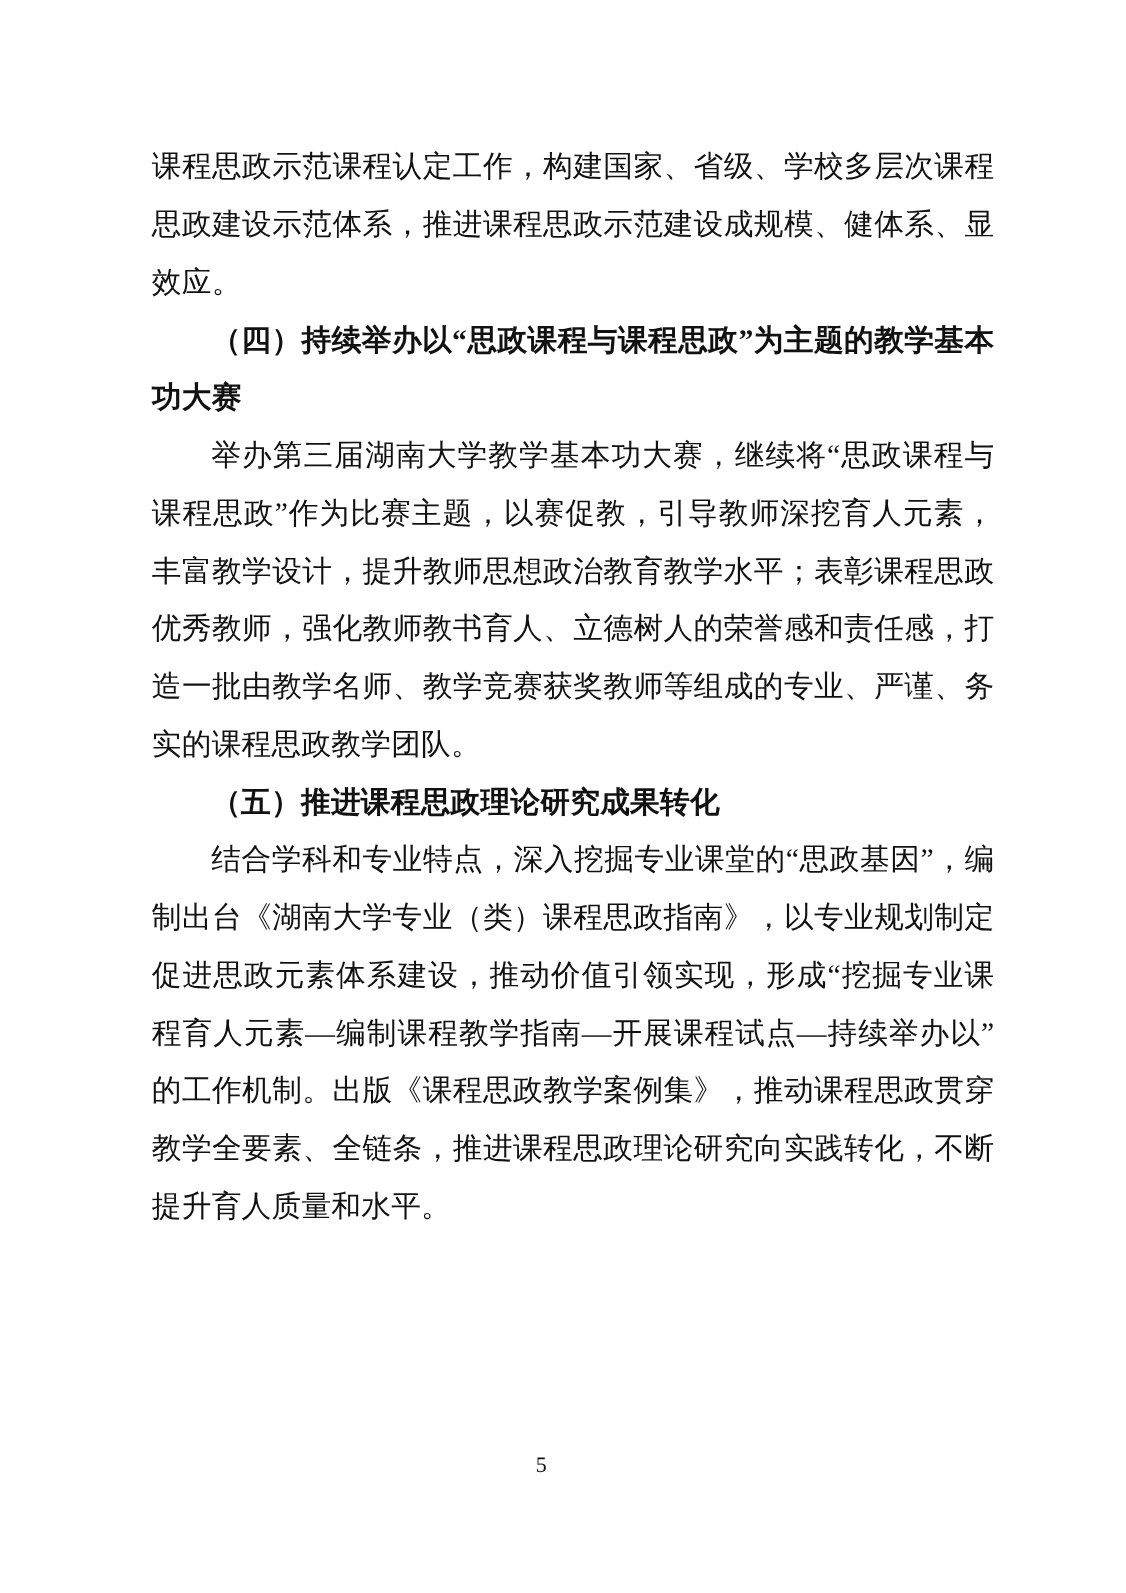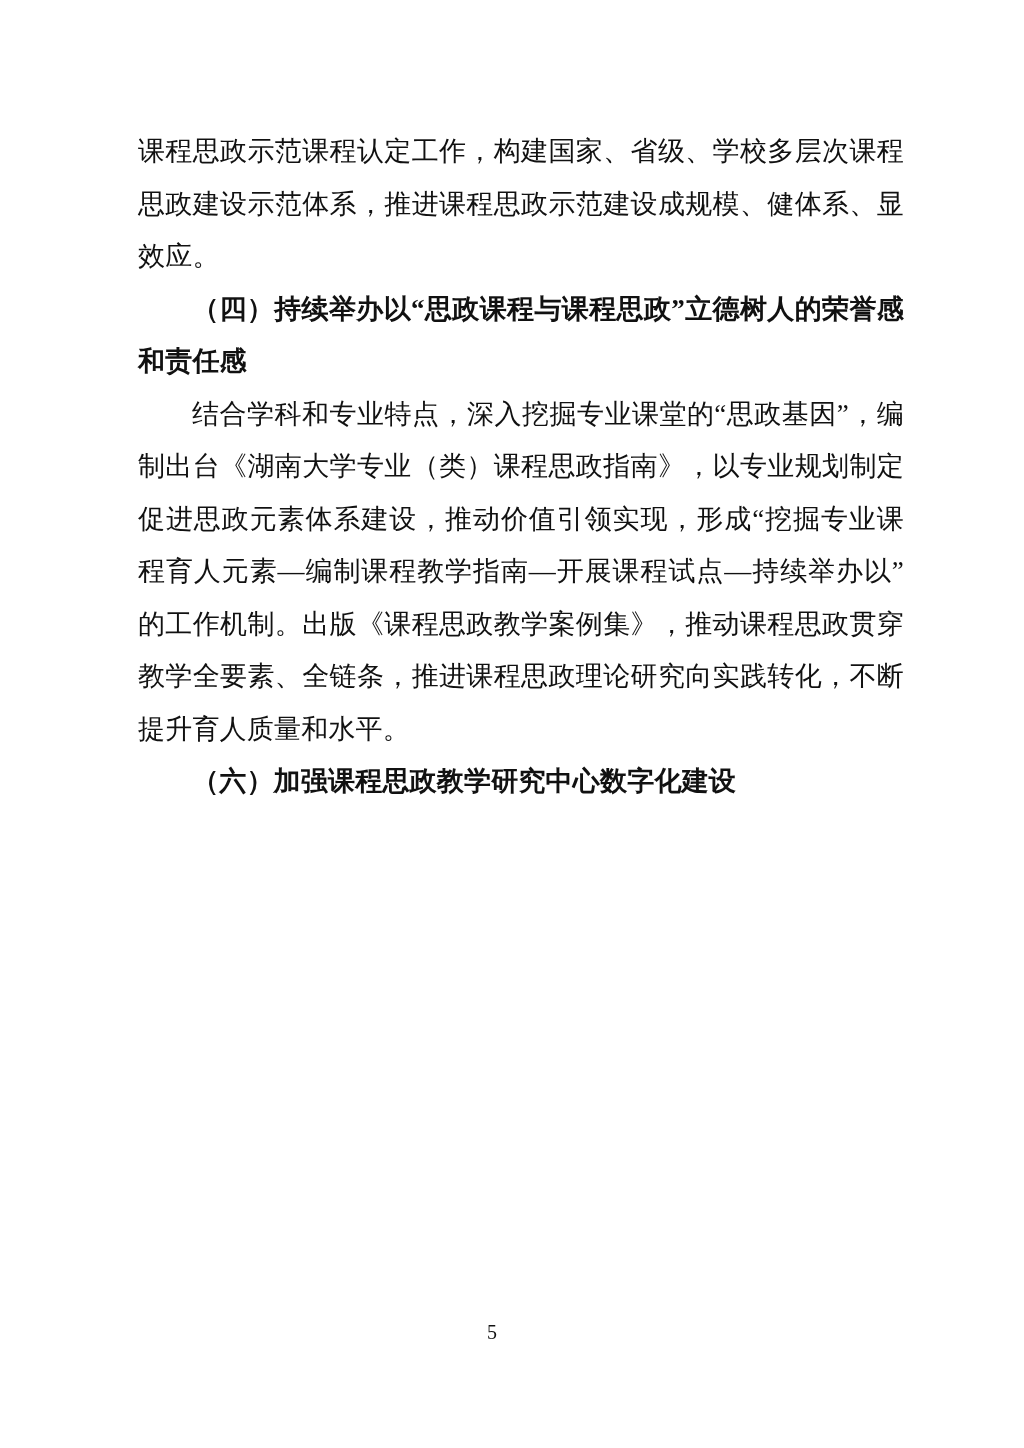--- a/index.html
+++ b/index.html
@@ -48,18 +48,19 @@
     line-height: 24px;
     color: #111111;
   }
 </style>
 </head>
 <body>
 
 <div class="page">
   <main class="doc-body" id="doc-body">
       <p class="paragraph flush">课程思政示范课程认定工作，构建国家、省级、学校多层次课程思政建设示范体系，推进课程思政示范建设成规模、健体系、显效应。</p>
-      <p class="heading">（四）持续举办以“思政课程与课程思政”立德树人的荣誉感和责任感</p>
+      <p class="heading">（四）持续举办以“思政课程与课程思政”为主题的教学基本功大赛</p>
+      <p class="paragraph">举办第三届湖南大学教学基本功大赛，继续将“思政课程与课程思政”作为比赛主题，以赛促教，引导教师深挖育人元素，丰富教学设计，提升教师思想政治教育教学水平；表彰课程思政优秀教师，强化教师教书育人、立德树人的荣誉感和责任感，打造一批由教学名师、教学竞赛获奖教师等组成的专业、严谨、务实的课程思政教学团队。</p>
+      <p class="heading">（五）推进课程思政理论研究成果转化</p>
       <p class="paragraph">结合学科和专业特点，深入挖掘专业课堂的“思政基因”，编制出台《湖南大学专业（类）课程思政指南》，以专业规划制定促进思政元素体系建设，推动价值引领实现，形成“挖掘专业课程育人元素—编制课程教学指南—开展课程试点—持续举办以”的工作机制。出版《课程思政教学案例集》，推动课程思政贯穿教学全要素、全链条，推进课程思政理论研究向实践转化，不断提升育人质量和水平。</p>
-      <p class="heading">（六）加强课程思政教学研究中心数字化建设</p>
     </main>
   <div class="page-number">5</div>
 </div>
 
 </body></html>

